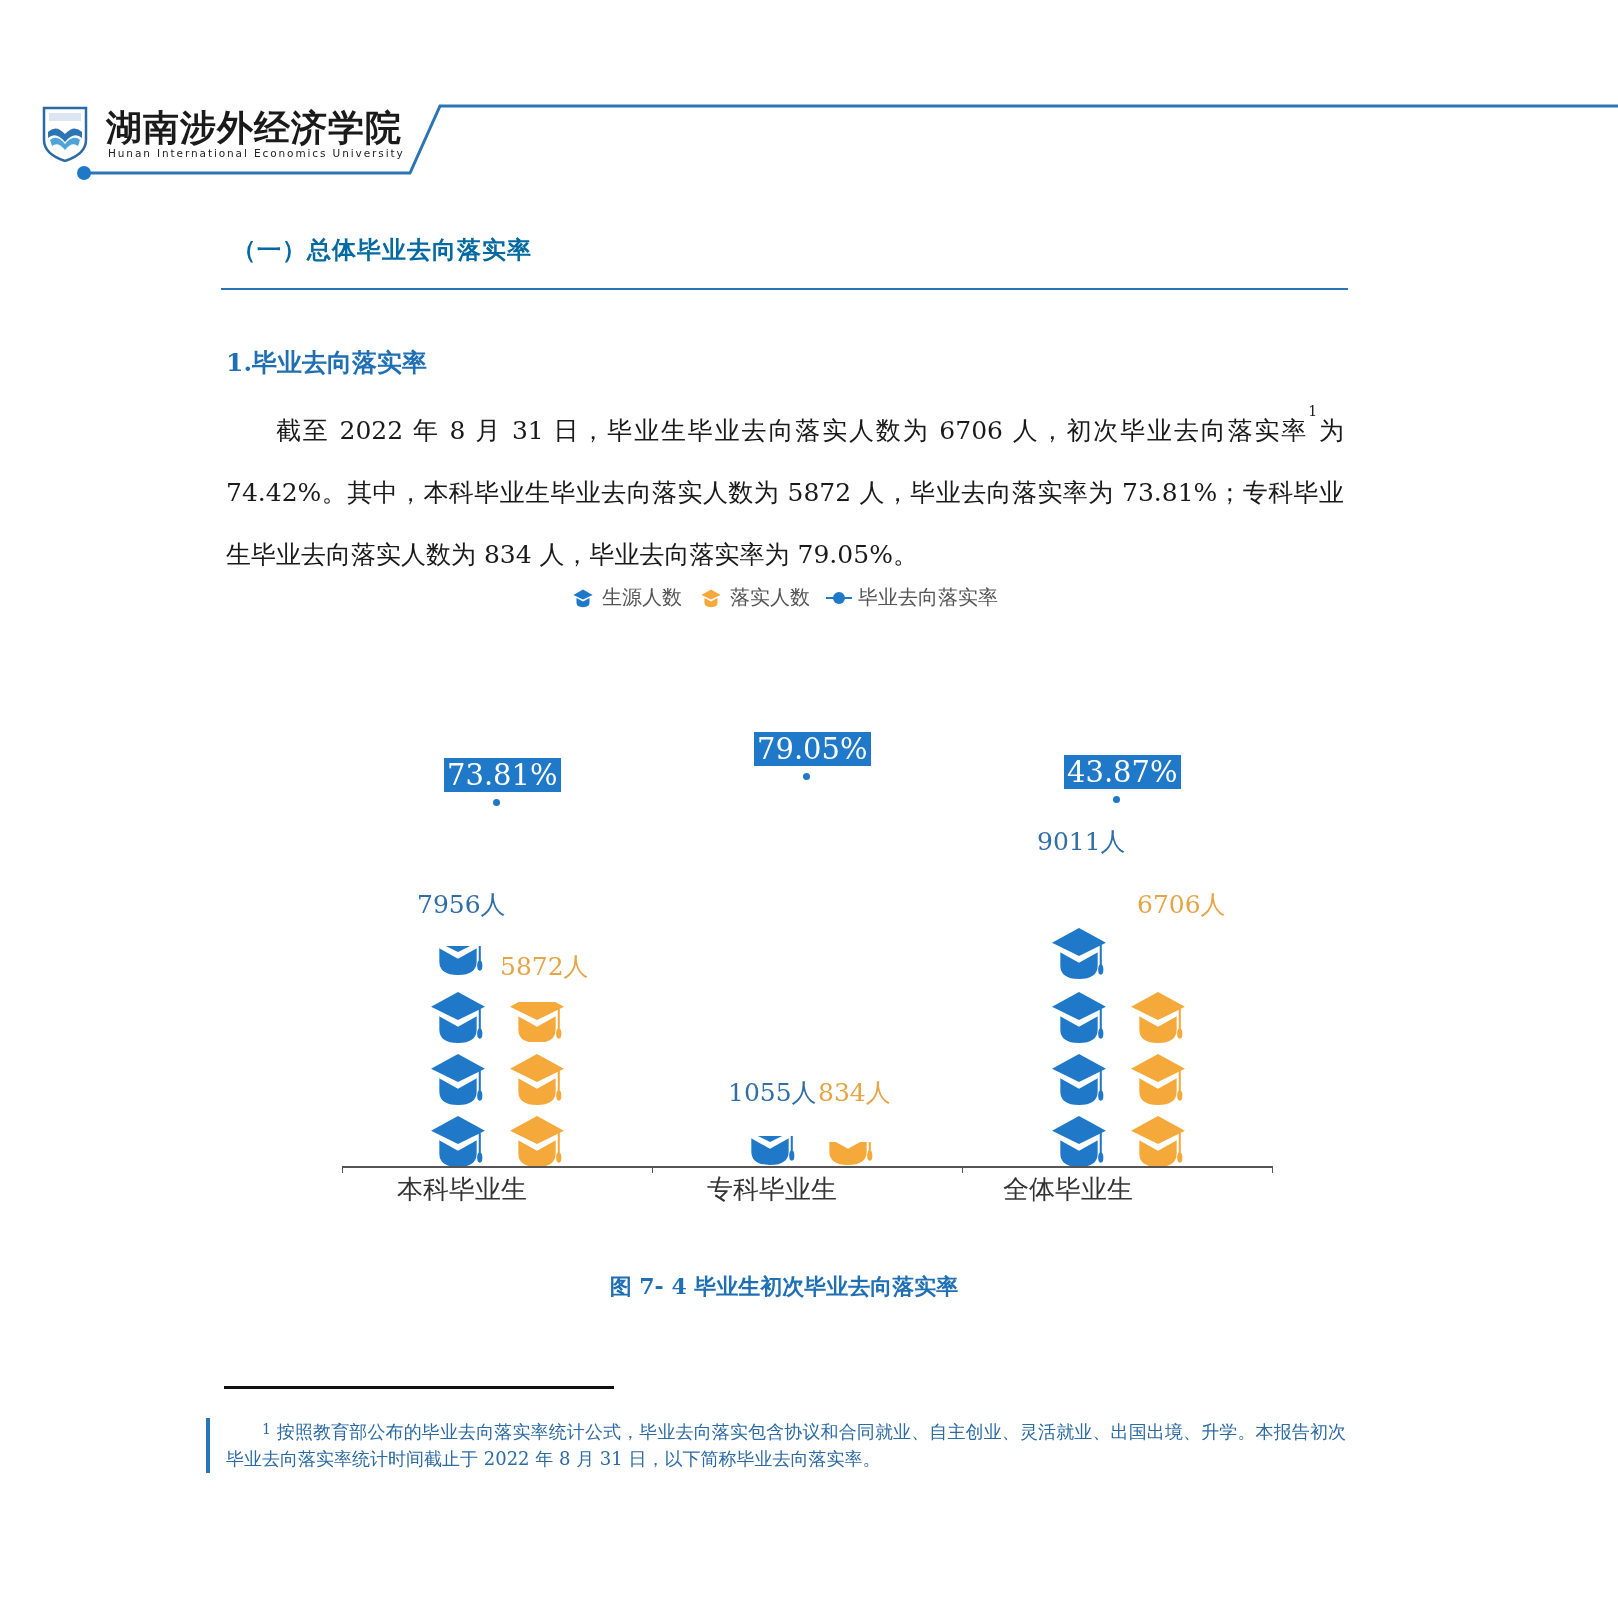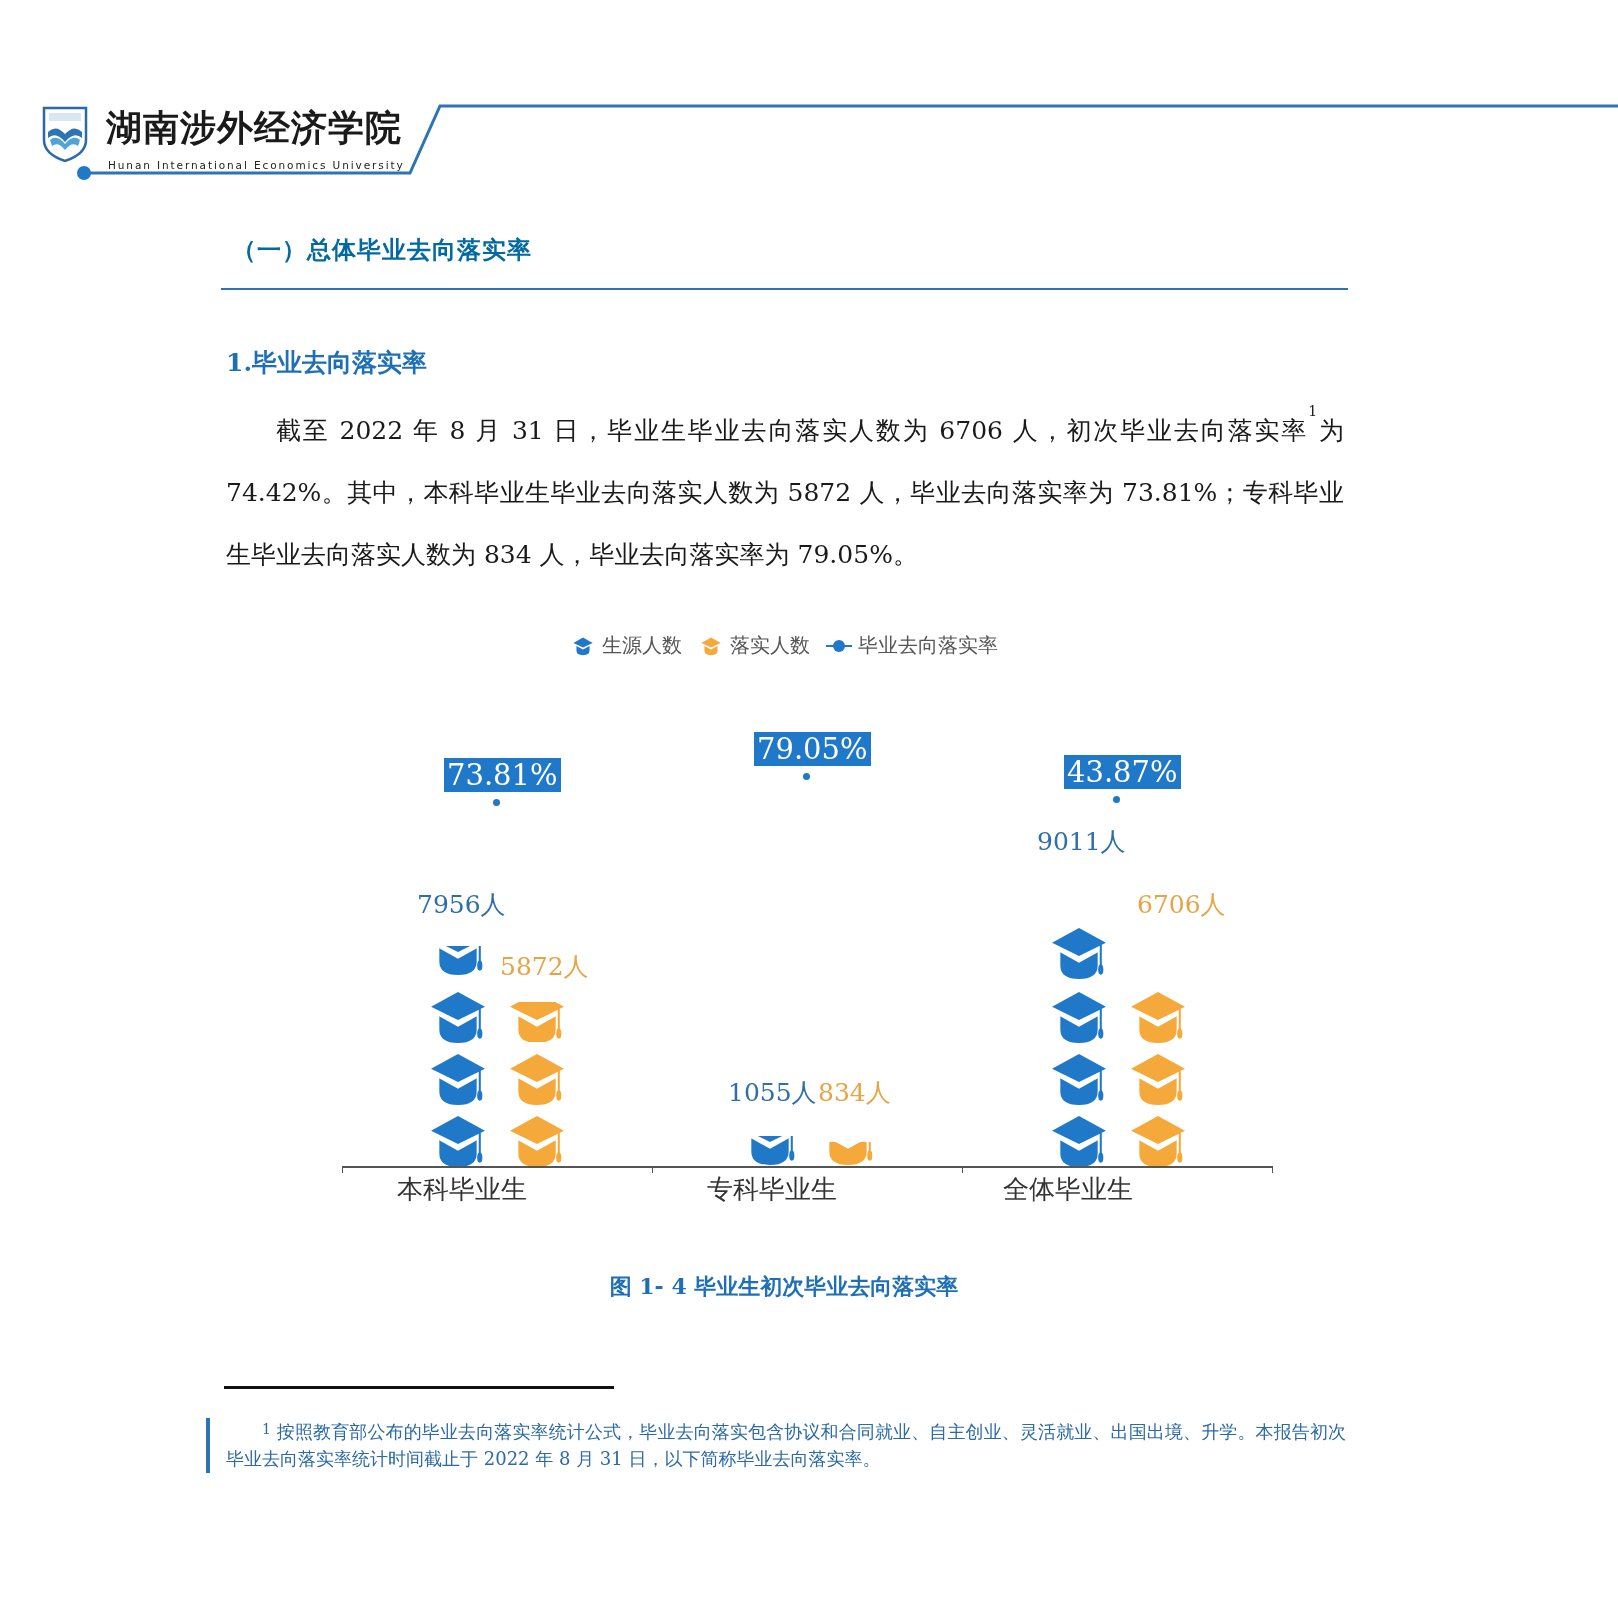--- a/index.html
+++ b/index.html
@@ -1,31 +1,31 @@
 <!DOCTYPE html>
 <html><head>
 <meta charset="utf-8">
 <style>
   html, body { margin:0; padding:0; background:#fff; }
   body { width:1618px; height:1597px; position:relative; overflow:hidden; font-family:"DejaVu Serif","Liberation Serif",serif; }
   .abs { position:absolute; }
   
   .logo-shield { left:42px; top:106px; width:46px; height:56px; }
   .logo-cn { left:106px; top:104px; font-family:"DejaVu Sans","Liberation Sans",sans-serif; font-weight:bold; font-size:36px; color:#1a1a1a; letter-spacing:1px; white-space:nowrap; }
-  .logo-en { left:108px; top:147px; font-family:"DejaVu Sans","Liberation Sans",sans-serif; font-size:10.5px; color:#222; letter-spacing:1.9px; white-space:nowrap;margin-top:12px; }
+  .logo-en { left:108px; top:147px; font-family:"DejaVu Sans","Liberation Sans",sans-serif; font-size:10.5px; color:#222; letter-spacing:1.9px; white-space:nowrap; }
   .header-svg { left:0; top:95px; width:1618px; height:90px; }
   
   .sec-title { left:232px; top:234px; font-size:24px; font-weight:bold; color:#0369a1; font-family:Liberation Sans, sans-serif; white-space:nowrap; letter-spacing:1px;}
   .sec-rule { left:221px; top:288px; width:1127px; height:2px; background:#2c74b4; }
   .sub-title { left:226px; top:346px; font-size:25px; font-weight:bold; color:#1f6fb5; white-space:nowrap; }
   .para { left:226px; top:400px; width:1118px; font-size:25px; line-height:62px; color:#1a1a1a; text-align:justify; }
   .para p { margin:0; text-indent:2em; }
   sup { font-size:14px; vertical-align:top; line-height:14px; position:relative; top:4px; }
   
-  .legend { left:570px; top:632px; display:flex; align-items:center; gap:10px; font-size:20px; color:#555; white-space:nowrap; }
+  .legend { left:570px; top:584px; display:flex; align-items:center; gap:10px; font-size:20px; color:#555; white-space:nowrap; }
   .legend .item { display:flex; align-items:center; gap:6px; margin-right:6px; }
   
   .axis { left:342px; top:1166px; width:931px; height:2px; background:#555; }
   .tick { top:1166px; width:1px; height:7px; background:#555; }
   .cat { top:1172px; font-size:26px; color:#333; width:200px; text-align:left; white-space:nowrap; }
   .rate-box { background:#1f78c8; color:#fff; font-size:29px; padding:0 3px; line-height:34px; white-space:nowrap; }
   .dot { width:7px; height:7px; border-radius:50%; background:#1f78c8; }
   .val { font-size:25px; white-space:nowrap; }
   .val.blue { color:#2f6ea8; }
   .val.orange { color:#e6a445; }
@@ -185,19 +185,19 @@
 
 <div class="abs axis"></div>
 <div class="abs tick" style="left:342px"></div>
 <div class="abs tick" style="left:652px"></div>
 <div class="abs tick" style="left:962px"></div>
 <div class="abs tick" style="left:1272px"></div>
 <div class="abs cat" style="left:397px">本科毕业生</div>
 <div class="abs cat" style="left:707px">专科毕业生</div>
 <div class="abs cat" style="left:1003px">全体毕业生</div>
 
-<div class="abs cap">图 1- 4 毕业生初次毕业去向落实率</div>
+<div class="abs cap">图 7- 4 毕业生初次毕业去向落实率</div>
 
 <div class="abs fn-rule"></div>
 <div class="abs fn-bar"></div>
 <div class="abs fn">
   <p><sup>1</sup> <span>按照教育部公布的毕业去向落实率统计公式，毕业去向落实包含协议和合同就业、自主创业、灵活就业、出国出境、升学。本报告初次毕业去向落实率统计时间截止于 2022 年 8 月 31 日，以下简称毕业去向落实率。</span></p>
 </div>
 
 </body></html>

